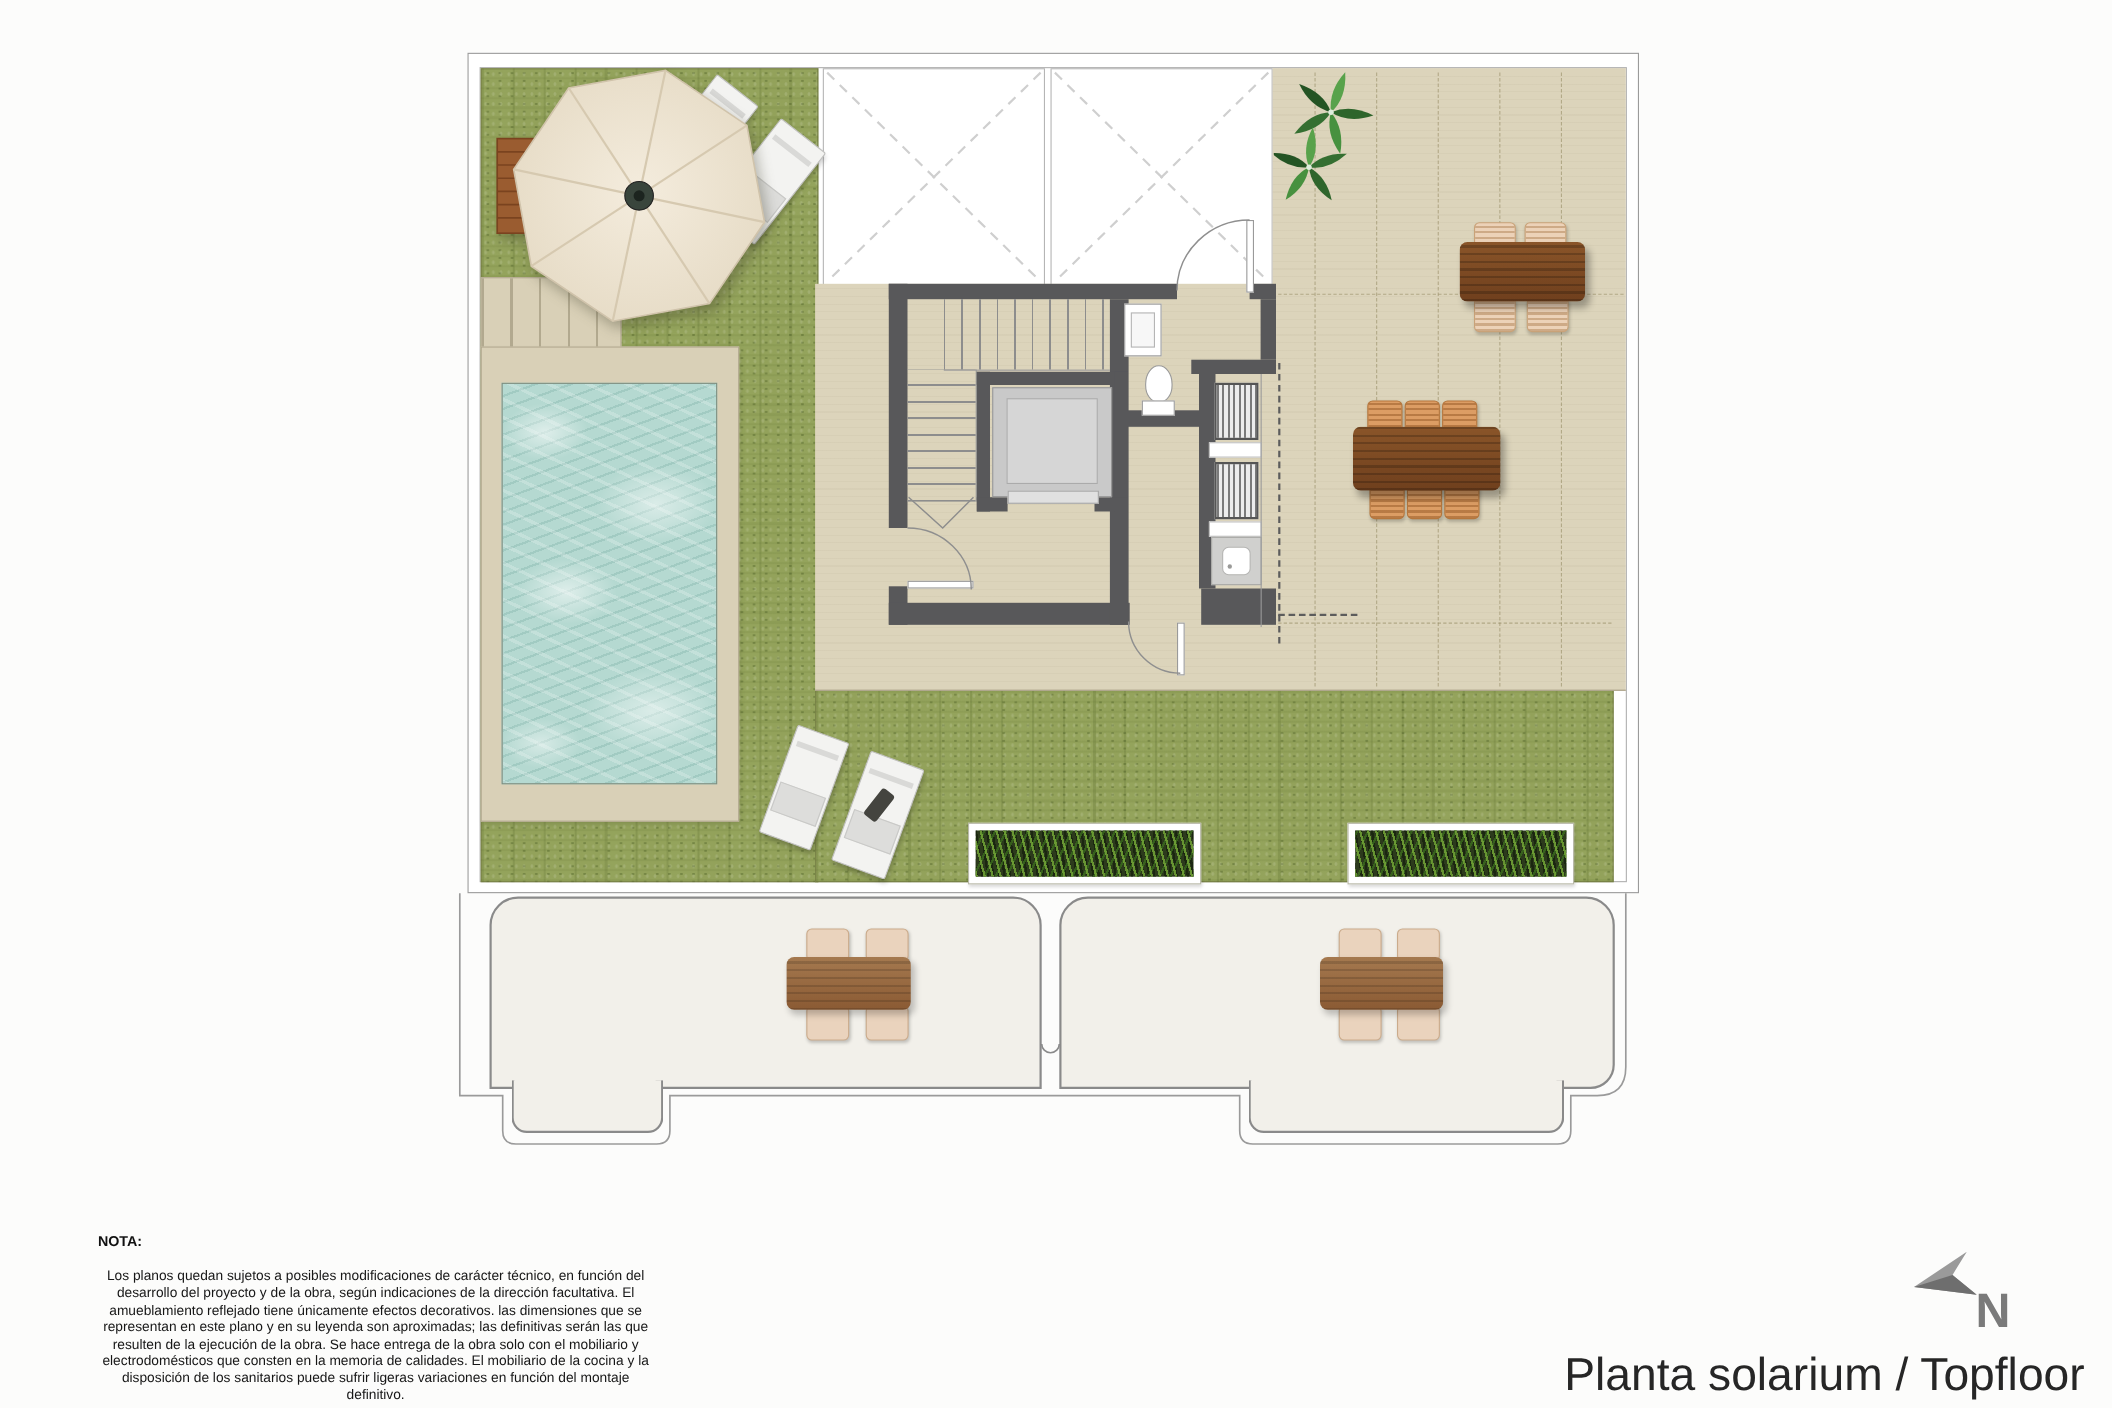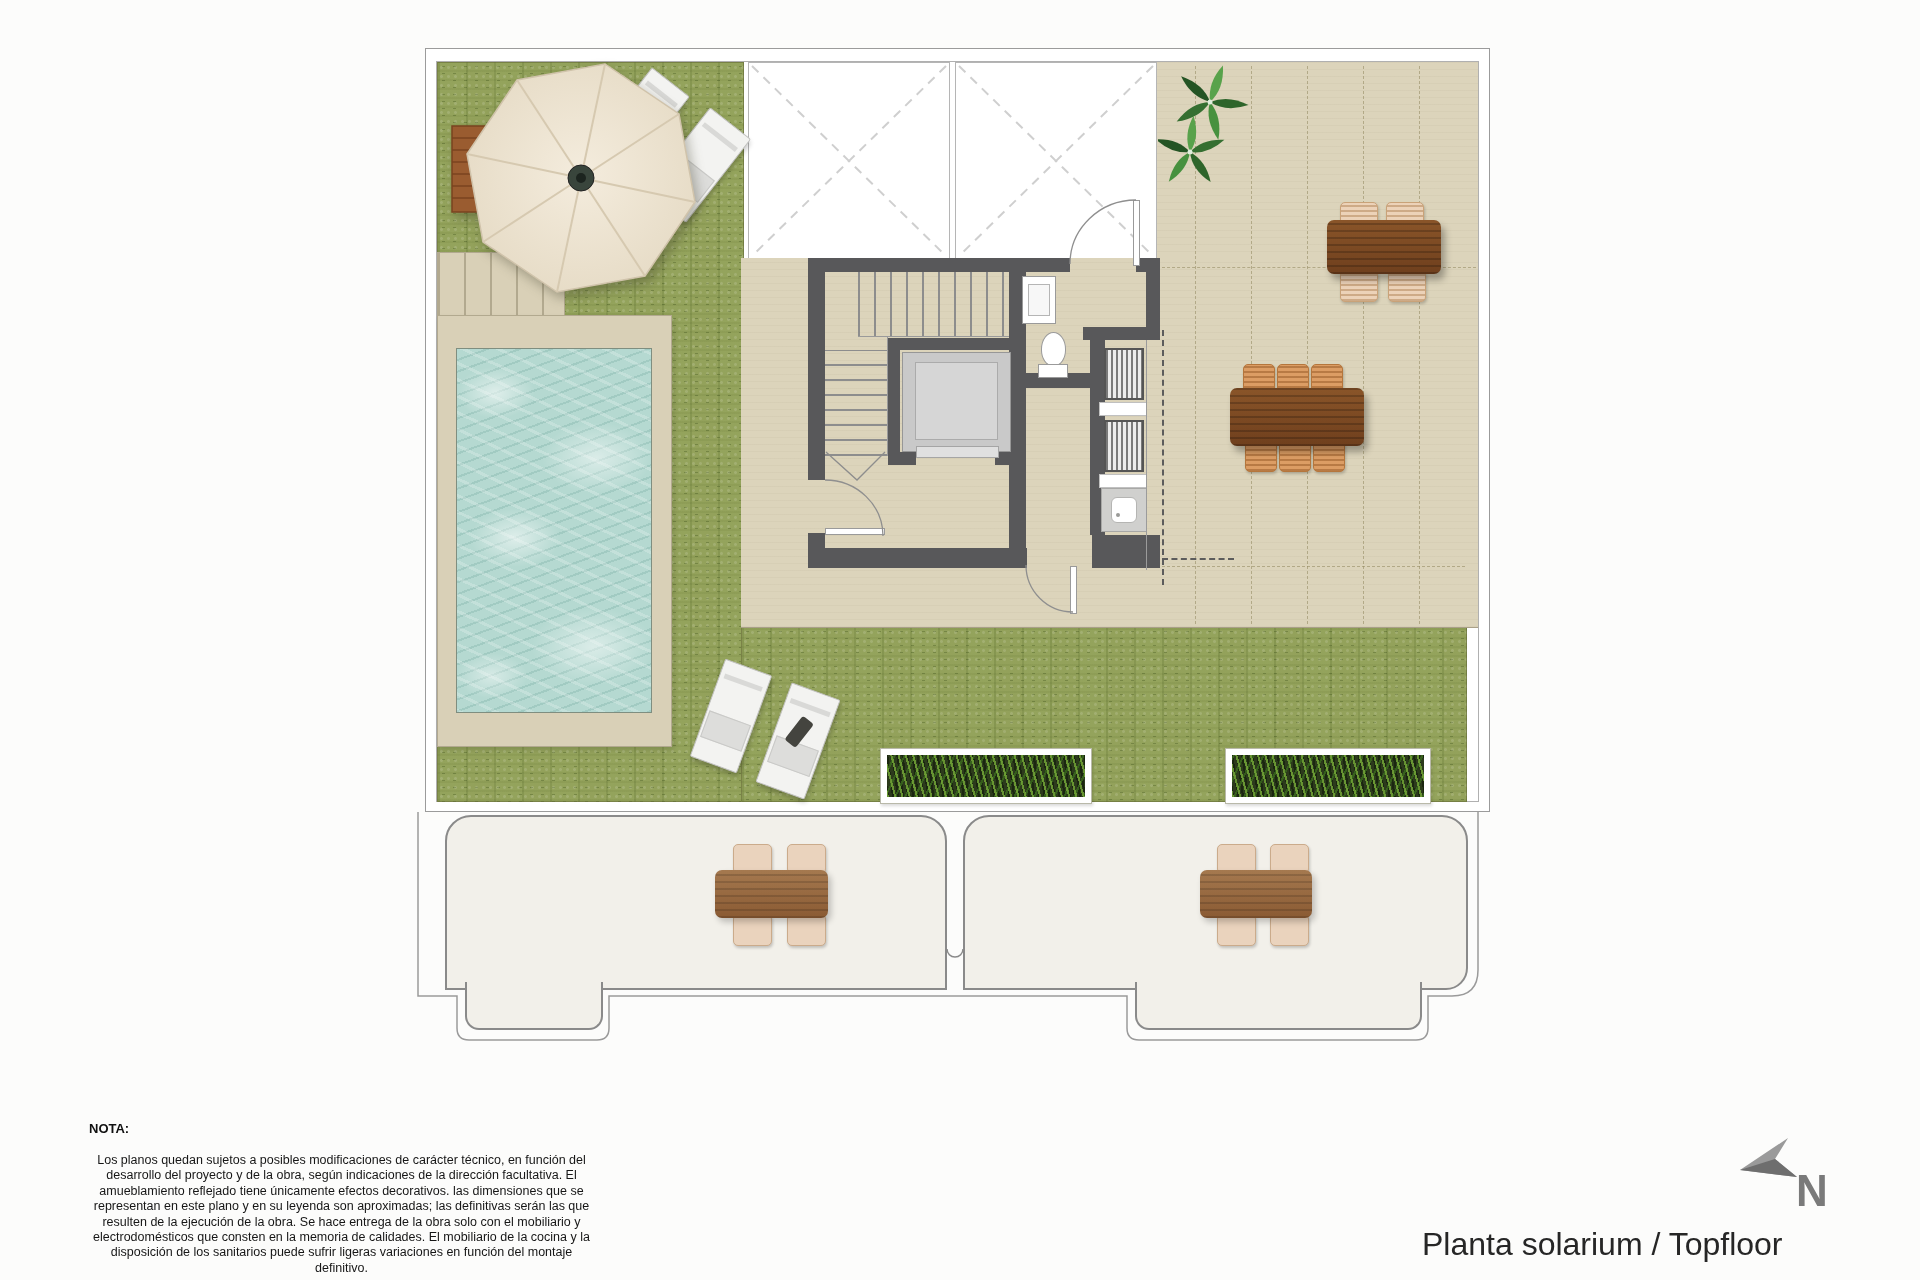--- a/index.html
+++ b/index.html
@@ -75,21 +75,21 @@
   .sink{background:#fff;border:1px solid #b5b5b3;border-radius:6px;}
   .fixture{background:#fff;border:1px solid #9a9a9a;}
   .dashedv{border-left:1px dashed rgba(150,140,100,.6);}
   .dashedh{border-top:1px dashed rgba(150,140,100,.6);}
   .dash-dark-v{border-left:2px dashed #5c5c5c;}
   .dash-dark-h{border-top:2px dashed #5c5c5c;}
   .leaf-line{background:#fff;border:1px solid #9a9a9a;}
   
   .note-heading{font-size:13px;font-weight:bold;color:#111;}
   .note-body{font-size:12.5px;line-height:15.4px;color:#161616;width:505px;text-align:center;}
-  .plan-title{font-size:32px;color:#262626;letter-spacing:0px;white-space:nowrap;text-align:center;}
+  .plan-title{font-size:42px;color:#262626;letter-spacing:0px;white-space:nowrap;text-align:center;}
   svg{display:block;}
   .umbrella-svg{filter:drop-shadow(4px 6px 6px rgba(60,60,40,.35));}
 </style>
 </head>
 <body>
 
 <div id="canvas">
 
   <div class="abs" style="left:425px;top:48px;width:1063px;height:762px;border:1px solid #9b9b9b;background:#fff;"></div>
   <div class="abs" style="left:436px;top:61px;width:1041px;height:739px;border:1px solid #b0b0b0;"></div>

